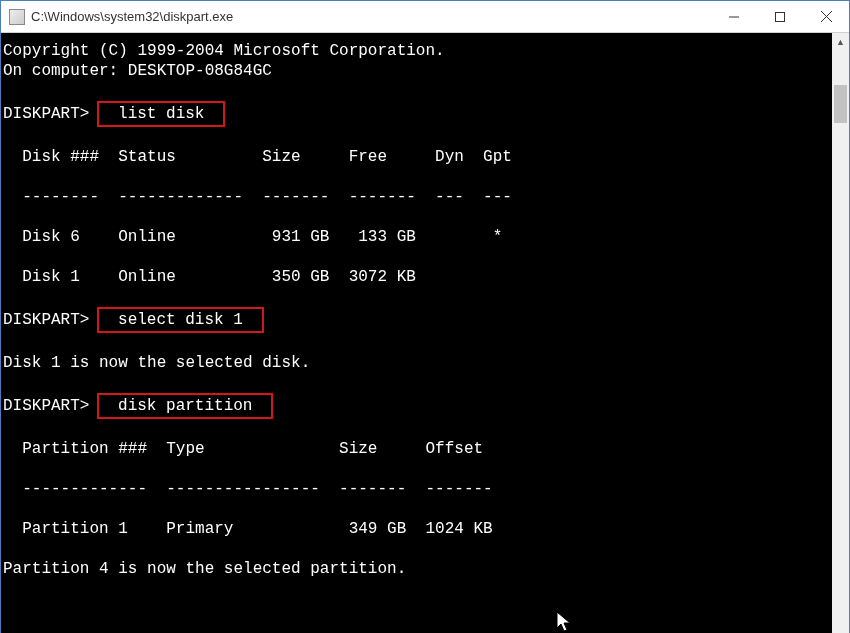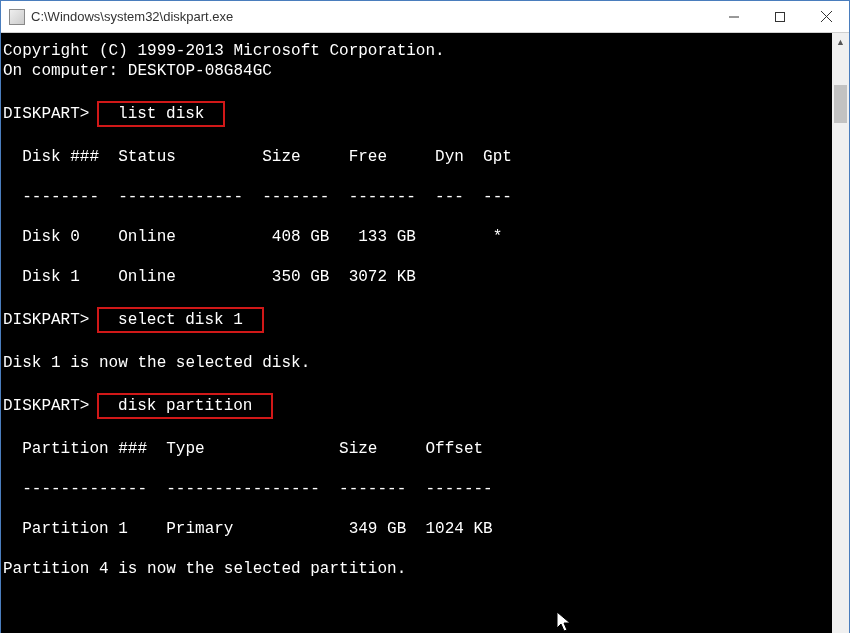--- a/index.html
+++ b/index.html
@@ -136,25 +136,25 @@
       <button class="win-btn close">
         <svg width="11" height="11" viewBox="0 0 11 11">
             <line x1="0" y1="0" x2="11" y2="11" stroke-width="1"></line>
             <line x1="11" y1="0" x2="0" y2="11" stroke-width="1"></line>
           </svg>
       </button>
     </div>
   </div>
 
   <div class="console-wrap">
-    <div class="console"><div>Copyright (C) 1999-2013 Microsoft Corporation.</div><div>On computer: DESKTOP-08G84GC</div>
+    <div class="console"><div>Copyright (C) 1999-2004 Microsoft Corporation.</div><div>On computer: DESKTOP-08G84GC</div>
 <div><span>DISKPART&gt;</span> <span class="hilite">list disk</span></div>
 <div>  Disk ###  Status         Size     Free     Dyn  Gpt</div>
 <div>  --------  -------------  -------  -------  ---  ---</div>
-<div>  Disk 0    Online          408 GB   133 GB        *</div>
+<div>  Disk 6    Online          931 GB   133 GB        *</div>
 <div>  Disk 1    Online          350 GB  3072 KB</div>
 <div><span>DISKPART&gt;</span> <span class="hilite">select disk 1</span></div>
 <div>Disk 1 is now the selected disk.</div>
 <div><span>DISKPART&gt;</span> <span class="hilite">disk partition</span></div>
 <div>  Partition ###  Type              Size     Offset</div>
 <div>  -------------  ----------------  -------  -------</div>
 <div>  Partition 1    Primary            349 GB  1024 KB</div>
 <div>Partition 4 is now the selected partition.</div>
 
 

